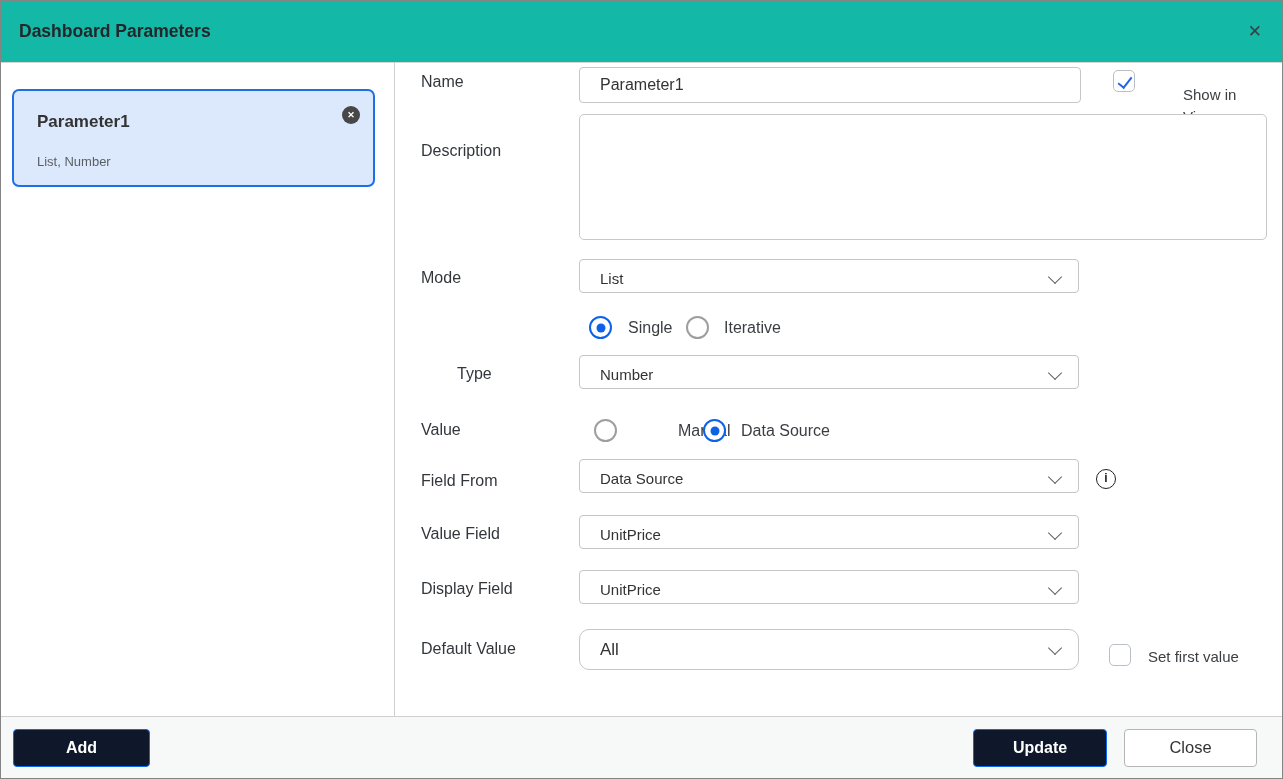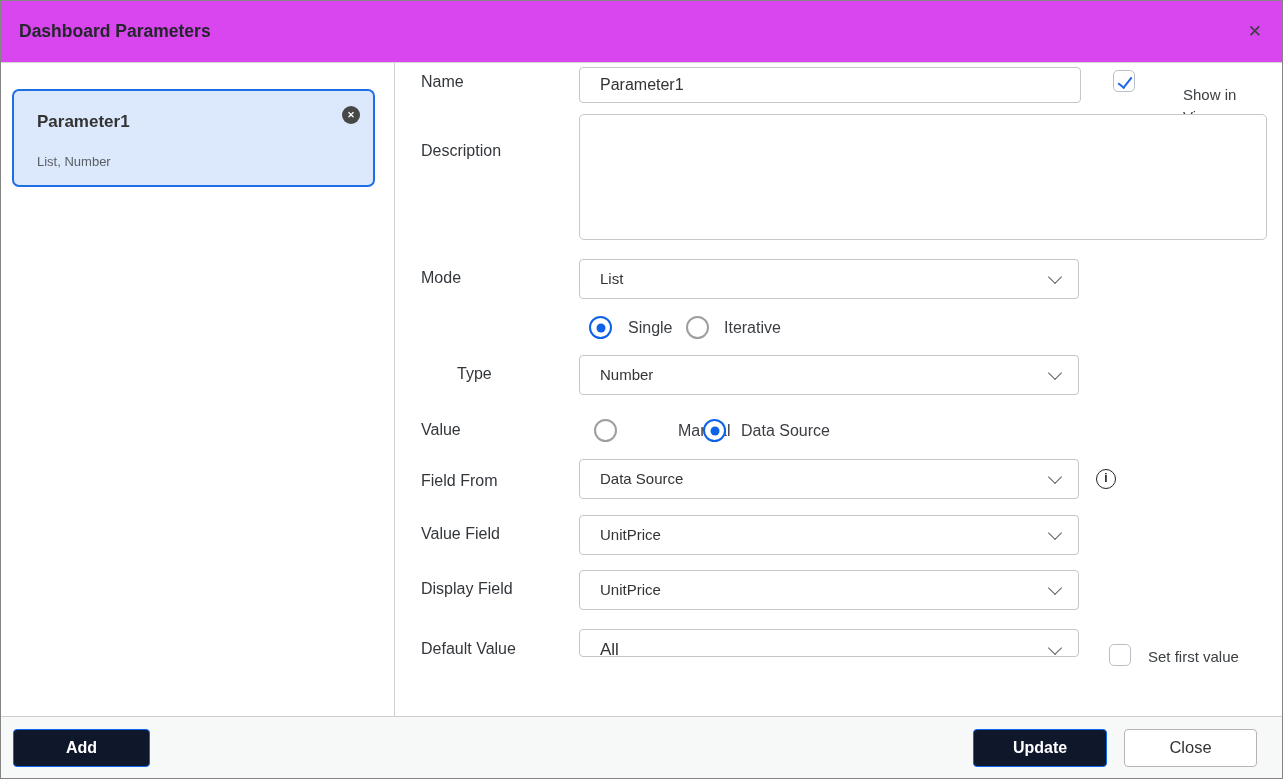--- a/index.html
+++ b/index.html
@@ -13,21 +13,21 @@
     position:relative;
     width:1283px; height:779px;
     background:#ffffff;
     border:1px solid #848484;
     color:#333;
   }
 
   
   .header {
     position:absolute; top:0; left:0; right:0; height:62px;
-    background:#d946ef;
+    background:#14b8a6;
     border-bottom:1px solid #d6d6d6;
   }
   .header .title {
     position:absolute; left:18px; top:0; line-height:61px;
     font-size:17.5px; font-weight:bold; color:#23272b;
   }
   .header .close-x {
     position:absolute; right:16px; top:0; line-height:61px;
     font-size:17px; color:#3c4043; cursor:pointer; padding:0 4px;
   }
@@ -73,21 +73,21 @@
     padding:0 20px; font-size:16px; color:#333;
     font-family:"Liberation Sans", sans-serif; outline:none; background:#fff;
   }
   .txt-area {
     position:absolute; left:183px; top:51px; width:688px; height:126px;
     border:1px solid #c8c8c8; border-radius:5px;
     padding:8px 14px; font-size:15px; color:#333; resize:none;
     font-family:"Liberation Sans", sans-serif; outline:none; background:#fff;
   }
   .dd {
-    position:absolute; left:183px; width:500px; height:40px;
+    position:absolute; left:183px; width:500px; height:34px;
     border:1px solid #c6c6c6; border-radius:4px; background:#fff;
     cursor:pointer;
   }
   .dd .dd-value {
     position:absolute; left:20px; top:0; line-height:37px;
     font-size:15px; color:#333; white-space:nowrap;
   }
   .dd.dd-lg .dd-value { font-size:17px; }
   .chev {
     position:absolute; right:18px; top:12px; width:10px; height:10px;
@@ -215,21 +215,21 @@
       <span class="chev"></span>
     </div>
 
     <span class="lbl" style="top:516px;">Display Field</span>
     <div class="dd" style="top:507px;">
       <span class="dd-value">UnitPrice</span>
       <span class="chev"></span>
     </div>
 
     <span class="lbl" style="top:576px;">Default Value</span>
-    <div class="dd dd-lg" style="top:566px; height:28px;">
+    <div class="dd dd-lg" style="top:566px; height:41px;border-radius:10px;">
       <span class="dd-value" style="line-height:39px;">All</span>
       <span class="chev"></span>
     </div>
     <span class="cb" style="left:713px; top:581px;"></span>
     <span class="cb-lbl" style="left:752px; top:583px;">Set first value</span>
 
   </div>
 
   <div class="footer">
     <button class="btn btn-primary btn-add">Add</button>

